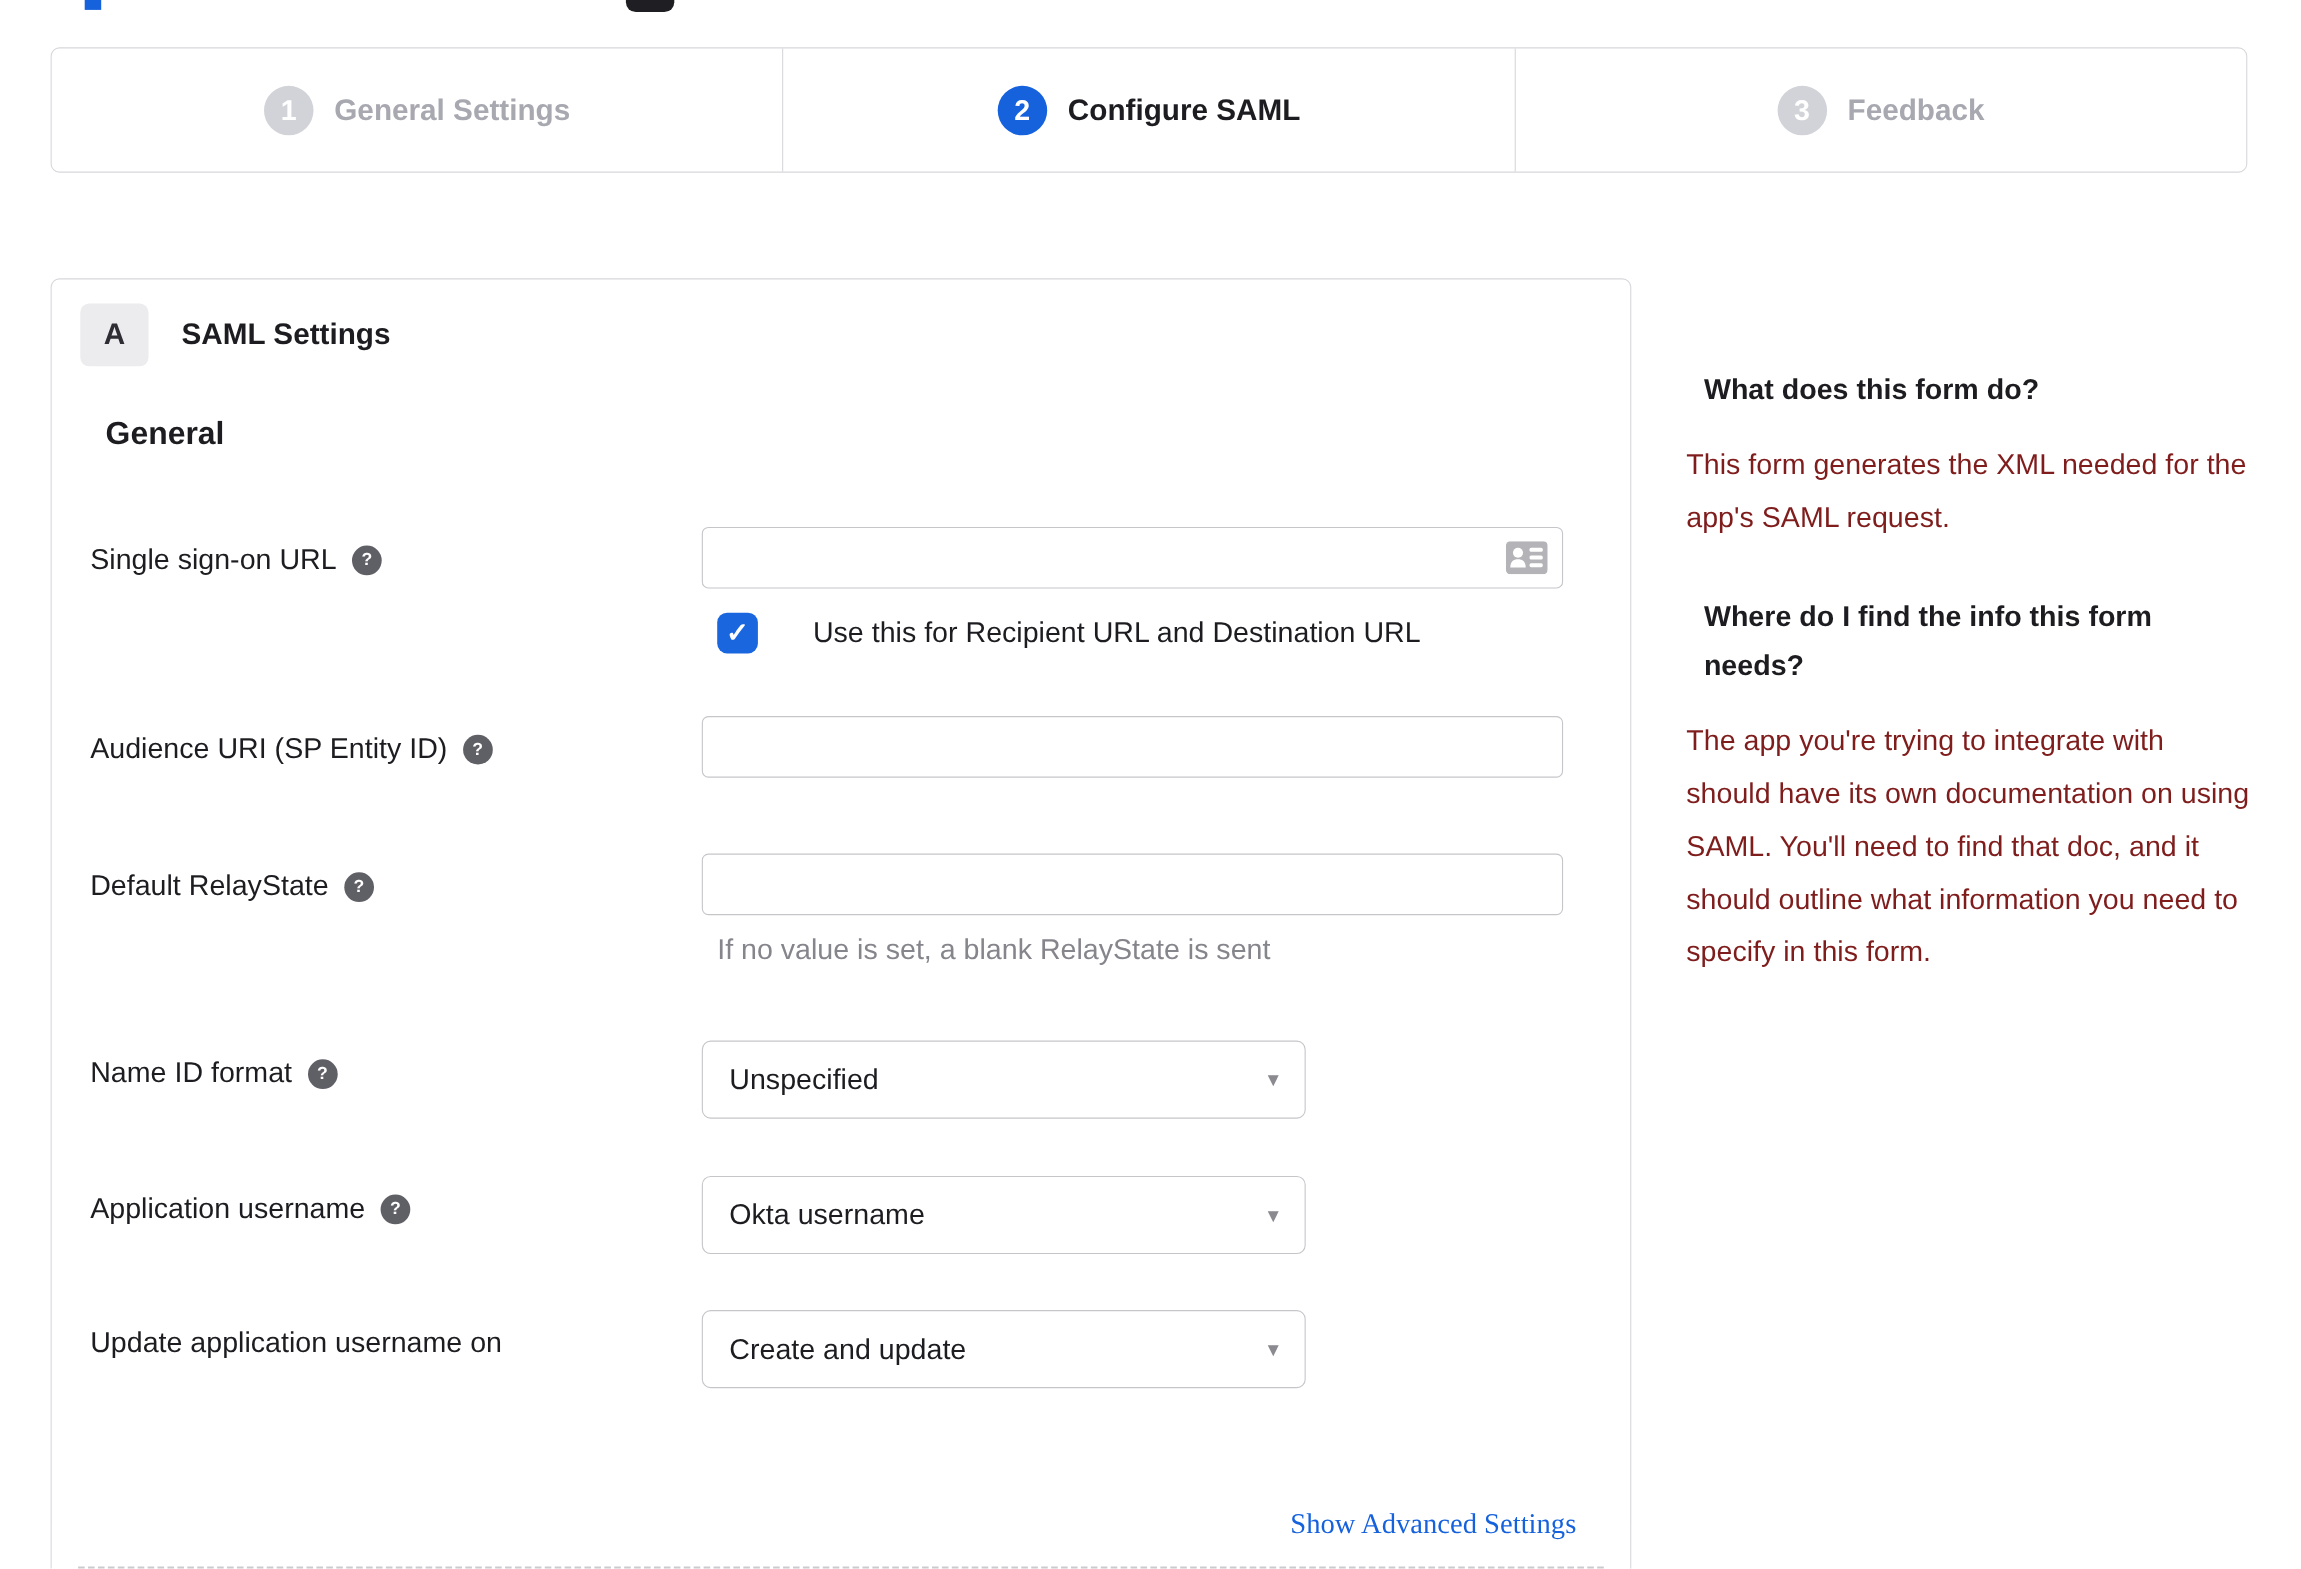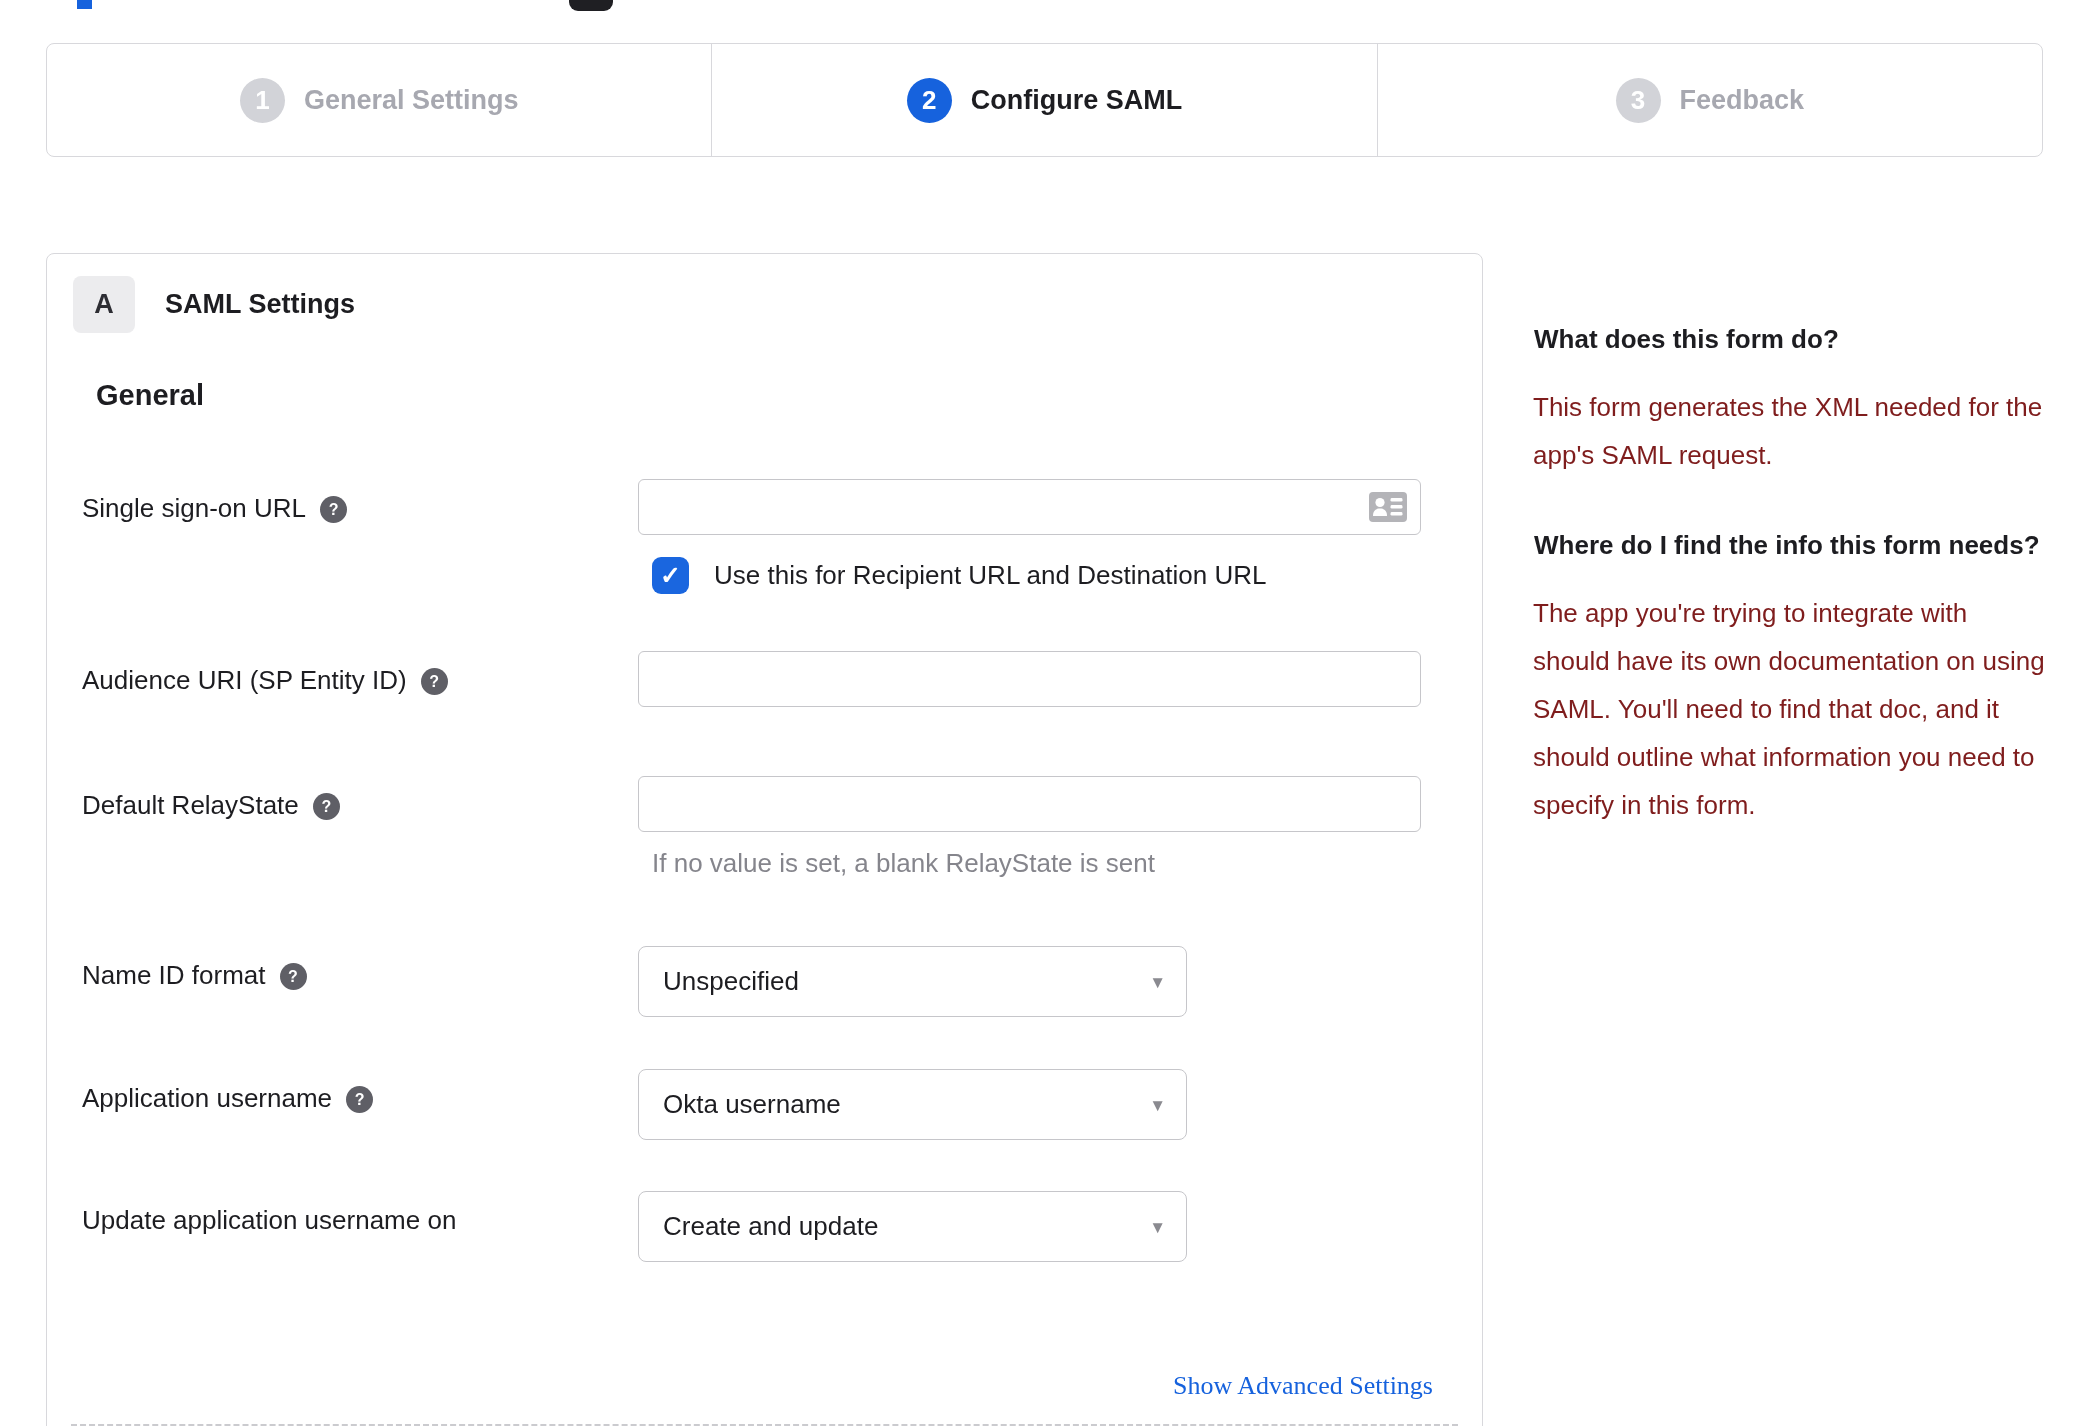--- a/index.html
+++ b/index.html
@@ -74,21 +74,21 @@
   .vcard-icon { position:absolute; right:14px; top:13px; width:38px; height:30px; }
 
   .helper-text { position:absolute; left:605px; font-size:26px; color:#85858c; }
 
   .checkbox-row { position:absolute; left:605px; display:flex; align-items:center; gap:25px; }
   .checkbox {
     width:37px; height:37px; background:#1a66df; border-radius:9px;
     display:flex; align-items:center; justify-content:center;
     color:#fff; font-size:25px; font-weight:bold; flex:0 0 auto;
   }
-  .checkbox-label { font-size:26px; color:#1d1d21; }
+  .checkbox-label { font-size:26px; color:#1d1d21;margin-left:25px; }
 
   .select {
     position:relative; width:549px; height:71px;
     border:1px solid #c6c6ca; border-radius:8px; background:#fff;
     display:flex; align-items:center;
     font-size:26px; color:#1d1d21; padding:0 60px 0 24px;
     cursor:default;
   }
   .select-caret {
     position:absolute; right:20px; top:50%; transform:translateY(-50%);
@@ -99,21 +99,21 @@
     position:absolute; right:49px; top:1117px;
     font-size:26px; color:#1662dd; text-decoration:none; font-weight:normal;font-family:Liberation Serif, serif;
   }
   .dashed-divider {
     position:absolute; left:24px; right:24px; top:1170px; height:0;
     border-top:3px dashed #cbcbcf;
   }
 
   
   .help-panel { position:absolute; left:1533px; top:316px; width:514px; }
-  .help-panel h3 { margin:1px; font-size:26px; font-weight:bold; color:#1d1d21; line-height:45px; }
+  .help-panel h3 { margin:16px; font-size:26px; font-weight:bold; color:#1d1d21; line-height:45px; }
   .help-panel p  { margin:21px 0 0 0; font-size:26px; color:#7f1d1d; line-height:48px; }
   .help-panel .q2-title { margin-top:44px; }
 </style>
 </head>
 <body>
 
 <div class="frag-blue"></div>
 <div class="frag-dark"></div>
 
 <div class="stepper">

